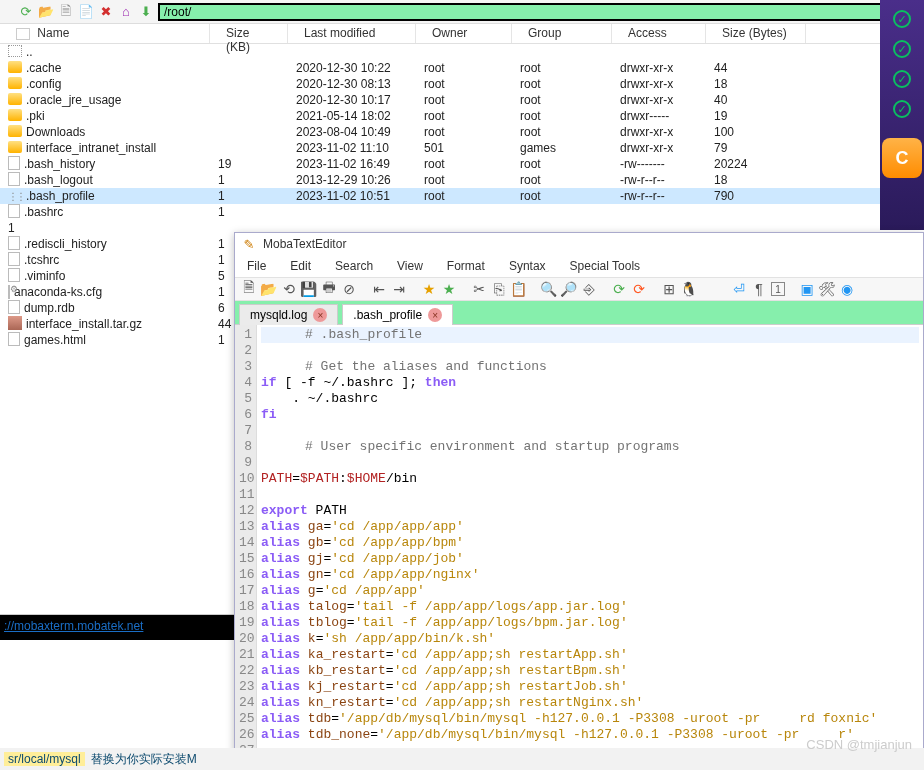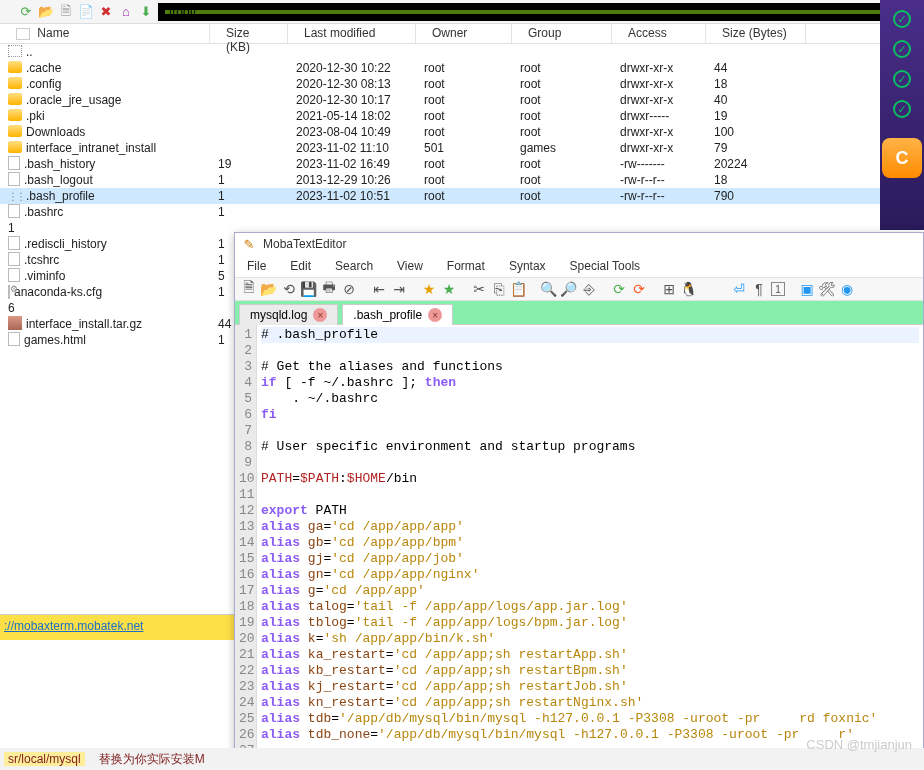--- a/index.html
+++ b/index.html
@@ -1,56 +1,56 @@
 <!DOCTYPE html>
 <html><head>
 <meta charset="utf-8">
 <style>
 * { margin: 0; padding: 0; box-sizing: border-box; }
 body { font-family: "Microsoft YaHei", Arial, sans-serif; font-size: 12px; background: #fff; overflow: hidden; width: 924px; height: 770px; position: relative; }
 .toolbar1 { height: 24px; display: flex; align-items: center; gap: 4px; padding: 2px 4px; background: #f5f5f5; border-bottom: 1px solid #ddd; }
 .tb1-spacer { width: 10px; }
-.path-input { flex: 1; height: 18px; border: 7px solid #000000; padding: 0 4px; font-size: 12px; background: #4d7c0f; }
+.path-input { flex: 1; height: 18px; border: 2px solid #000000; padding: 0 4px; font-size: 12px; background: #86efac; }
 .ic { width: 16px; height: 16px; display: inline-flex; align-items: center; justify-content: center; font-size: 13px; }
 .green-dot { width:14px; height:14px; border-radius:50%; background: radial-gradient(circle at 30% 30%, #8f8, #0a0); display:inline-block;}
 .file-header { height: 20px; background: #fff; border-bottom: 1px solid #e0e0e0; display:flex; font-size:12px; color:#333; }
 .fh-col { border-right: 1px solid #e5e5e5; padding: 2px 16px; }
 .col-name{ width:210px;} .col-kb{width:78px;} .col-mod{width:128px;} .col-own{width:96px;} .col-grp{width:100px;} .col-acc{width:94px;} .col-sz{width:100px;}
 .file-list { background:#fff; overflow:hidden; }
 .frow { display:flex; height:16px; align-items:center; font-size:12px; color:#222;}
 .frow.selected { background:#cde8ff; }
 .frow .cell{ padding:0 8px; overflow:hidden; white-space:nowrap; text-overflow:ellipsis;}
 .frow .col-name{ display:flex; align-items:center; gap:4px;}
 .folder-ic{ width:14px;height:12px; background:linear-gradient(#ffe082,#ffb300); border-radius:2px; display:inline-block;}
 .file-ic{ width:12px;height:14px; background:#fff; border:1px solid #bbb; display:inline-block; position:relative;}
 .cfg-ic{ width:14px;height:14px; background:#fff; border:1px solid #bbb; position:relative;}
 .cfg-ic::after{content:"⚙";position:absolute;font-size:9px;left:1px;top:-1px;color:#888;}
 .tgz-ic{ width:14px;height:14px; background:linear-gradient(#d98,#a65); display:inline-block;}
 .up-ic{width:14px;height:12px;border:1px dotted #999;display:inline-block;}
 .dots-ic{width:14px;height:14px;display:inline-block;position:relative;}
 .dots-ic::before{content:"⋮⋮";font-size:10px;color:#888;letter-spacing:-2px;}
-.link-row{ height:26px; color:#1a6ec6; text-decoration:underline; padding:4px 4px; font-size:12px; border-top:1px solid #ccc; background:#fde047;}
+.link-row{ height:26px; color:#1a6ec6; text-decoration:underline; padding:4px 4px; font-size:12px; border-top:1px solid #ccc; background:#000000;}
 .editor-win { position:absolute; left:234px; top:232px; width:690px; height:538px; background:#fff; border:1px solid #aac; box-shadow:0 2px 8px rgba(0,0,0,.25); }
 .ew-title{ height:22px; background:#fff; display:flex; align-items:center; gap:6px; padding:0 6px; color:#333; font-size:12px;}
 .ew-menu{ height:22px; display:flex; gap:24px; padding:0 12px; align-items:center; color:#333; font-size:12px;}
 .ew-toolbar{ height:24px; background:#f7f7f7; border-top:1px solid #e2e2e2; border-bottom:1px solid #e2e2e2; display:flex; align-items:center; gap:4px; padding:0 6px;}
 .ew-toolbar .ic{ font-size:14px; color:#555;}
 .ew-tabs{ height:24px; display:flex; align-items:flex-end; gap:0; padding:0 4px; background:#86efac; border-bottom:1px solid #ccc;}
 .ew-tab{ padding:3px 10px; border:1px solid #ccc; border-bottom:none; background:#ebebeb; font-size:12px; display:flex; gap:6px; align-items:center; margin-right:4px; position:relative; top:1px;}
 .ew-tab.active{ background:#fff; }
 .close-x{ width:14px;height:14px;border-radius:50%;background:#e99; color:#832; font-size:10px; display:inline-flex;align-items:center;justify-content:center;}
 .editor-body{ display:flex; height:calc(100% - 92px); font-family:"Courier New",monospace; font-size:13px; }
 .gutter{ width:22px; background:#eaeaea; color:#888; text-align:right; padding:2px 4px; line-height:16px; border-right:1px solid #ddd;}
 .code{ flex:1; padding:2px 4px; line-height:16px; white-space:pre; overflow:hidden;}
 .code .line.hl{ background:#eaf3ff;}
-.c-comment{ color:#000000;} .c-kw{ color:#8b5cf6; font-weight:bold;text-align:right;} .c-str{ color:#b8860b;} .c-var{ color:#b22222;} .c-id{ color:#8b4513;} .c-plain{color:#000;}
+.c-comment{ color:#737373;margin-left:44px;} .c-kw{ color:#8b5cf6; font-weight:bold;text-align:right;} .c-str{ color:#b8860b;} .c-var{ color:#b22222;} .c-id{ color:#8b4513;} .c-plain{color:#000;}
 .right-strip{ position:absolute; right:0; top:0; width:44px; height:230px; background:linear-gradient(#4a2e8a,#2a1a5a); display:flex; flex-direction:column; align-items:center; gap:12px; padding-top:10px;}
 .rs-check{ width:18px;height:18px; border:2px solid #09c060; border-radius:50%; color:#09c060; display:flex;align-items:center;justify-content:center; font-size:11px;}
 .rs-btn{ margin-top:8px; height:40px; width:40px; background:linear-gradient(#ffb347,#ff8c00); border-radius:8px; display:flex;align-items:center;justify-content:center; color:#fff; font-size:18px; font-weight:bold;}
-.bottom-bar{ position:absolute; left:0; bottom:0; height:22px; width:924px; background:#f2f2f2; display:flex; align-items:center; padding:0 4px; font-size:12px; color:#7f1d1d; gap:14px;}
+.bottom-bar{ position:absolute; left:0; bottom:0; height:22px; width:924px; background:#f2f2f2; display:flex; align-items:center; padding:0 4px; font-size:12px; color:#0c4a6e; gap:6px;}
 .bb-hl{ background:#ffee99; padding:0 4px;}
 .watermark{ position:absolute; right:12px; bottom:18px; color:#ccc; font-size:13px; z-index:99; font-family:Liberation Sans, sans-serif;}
 </style>
 </head>
 <body>
 
 <div class="toolbar1">
   <span class="tb1-spacer"></span>
   <span class="ic" style="color:#4caf50">⟳</span>
   <span class="ic" style="color:#e6a100">📂</span>
@@ -259,20 +259,24 @@
         <span>anaconda-ks.cfg</span>
       </div>
       <div class="cell col-kb">1</div>
       <div class="cell col-mod"></div>
       <div class="cell col-own"></div>
       <div class="cell col-grp"></div>
       <div class="cell col-acc"></div>
       <div class="cell col-sz"></div>
     </div>
     <div class="frow">
+      <div class="cell col-name">
+        <span><span class="file-ic"></span></span>
+        <span>dump.rdb</span>
+      </div>
       <div class="cell col-kb">6</div>
       <div class="cell col-mod"></div>
       <div class="cell col-own"></div>
       <div class="cell col-grp"></div>
       <div class="cell col-acc"></div>
       <div class="cell col-sz"></div>
     </div>
     <div class="frow">
       <div class="cell col-name">
         <span><span class="tgz-ic"></span></span>

